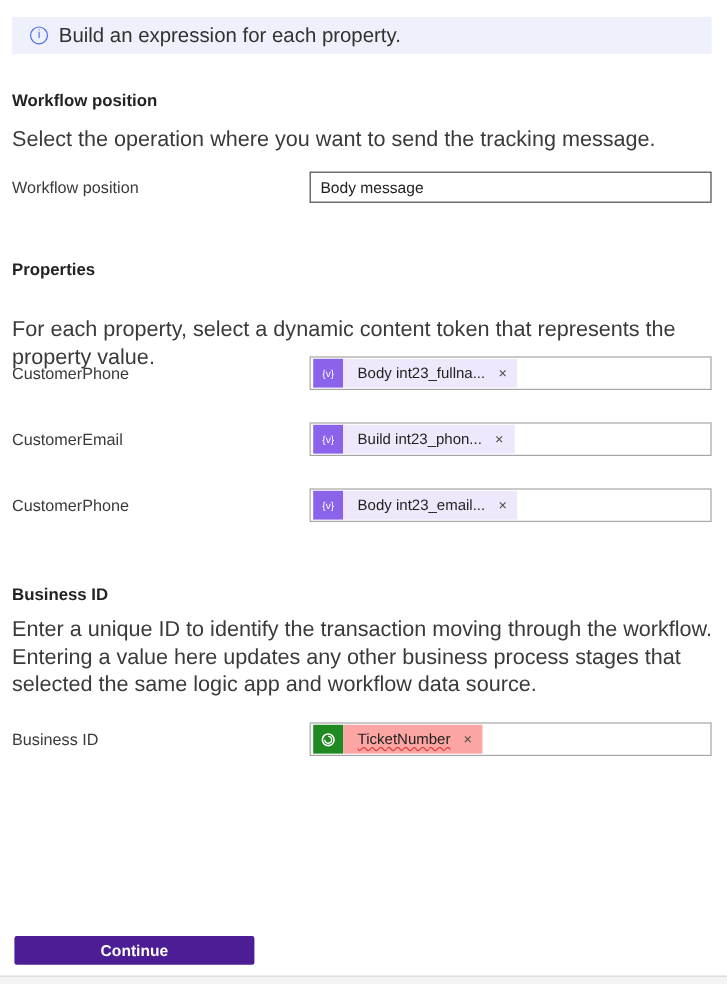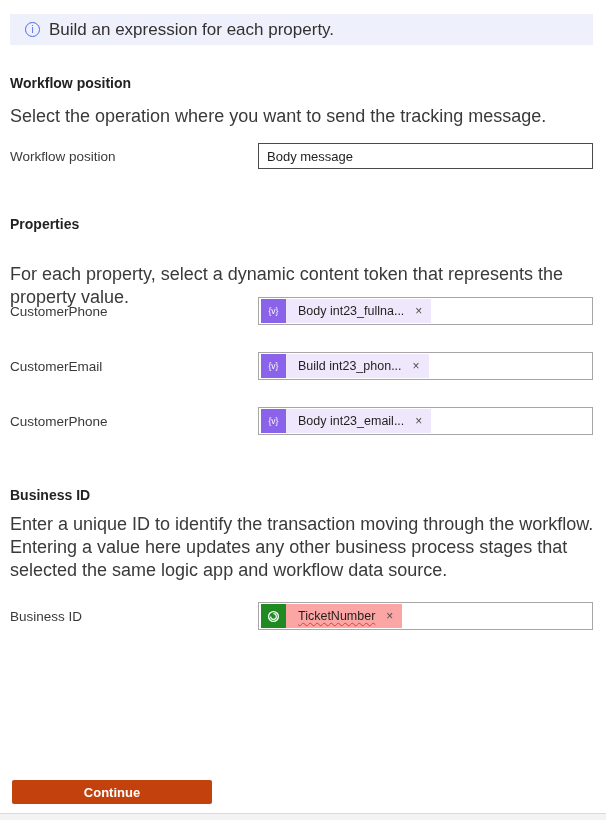--- a/index.html
+++ b/index.html
@@ -93,21 +93,21 @@
   .squiggle {
     text-decoration: underline wavy #e03c31;
     text-decoration-thickness: 1px;
     text-underline-offset: 2px;
   }
 
   
   .continue-btn {
     position: absolute; left: 12px; top: 780px;
     width: 200px; height: 24px;
-    background: #c2410c;
+    background: #4c1d95;
     border: none; border-radius: 2px;
     color: #ffffff; font-size: 13px; font-weight: 700;
     font-family: "Liberation Sans", sans-serif;
     cursor: pointer;
   }
 
   .footer-strip {
     position: absolute; left: 0; top: 813px;
     width: 606px; height: 7px;
     background: #f3f3f3;

